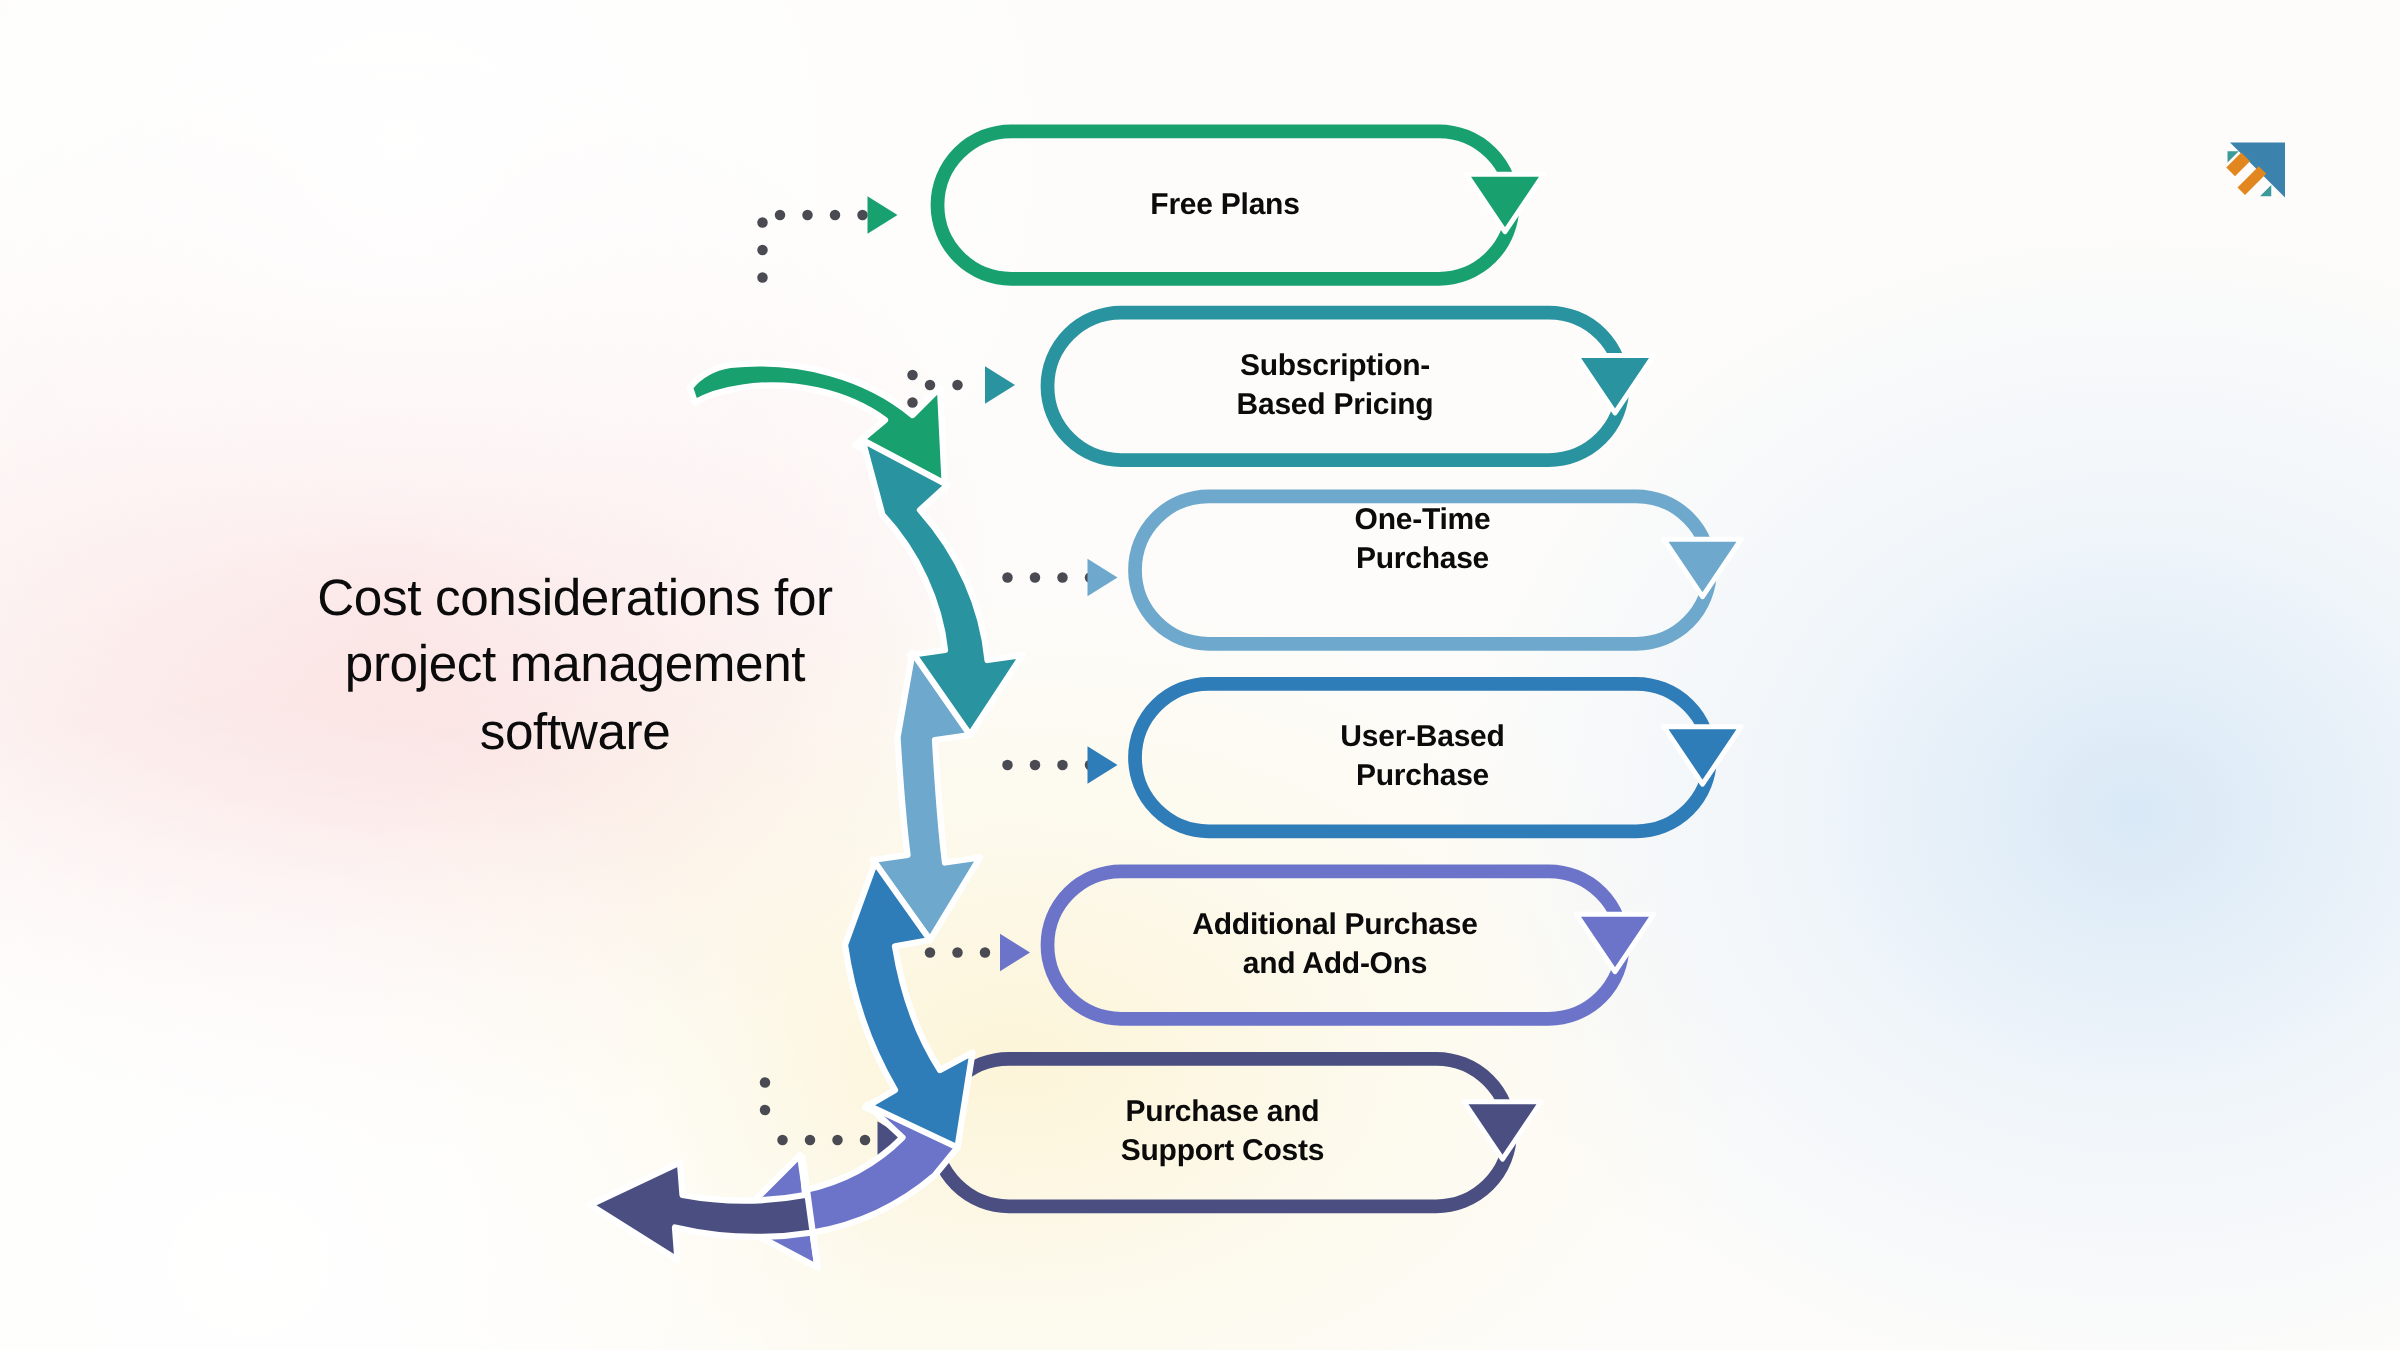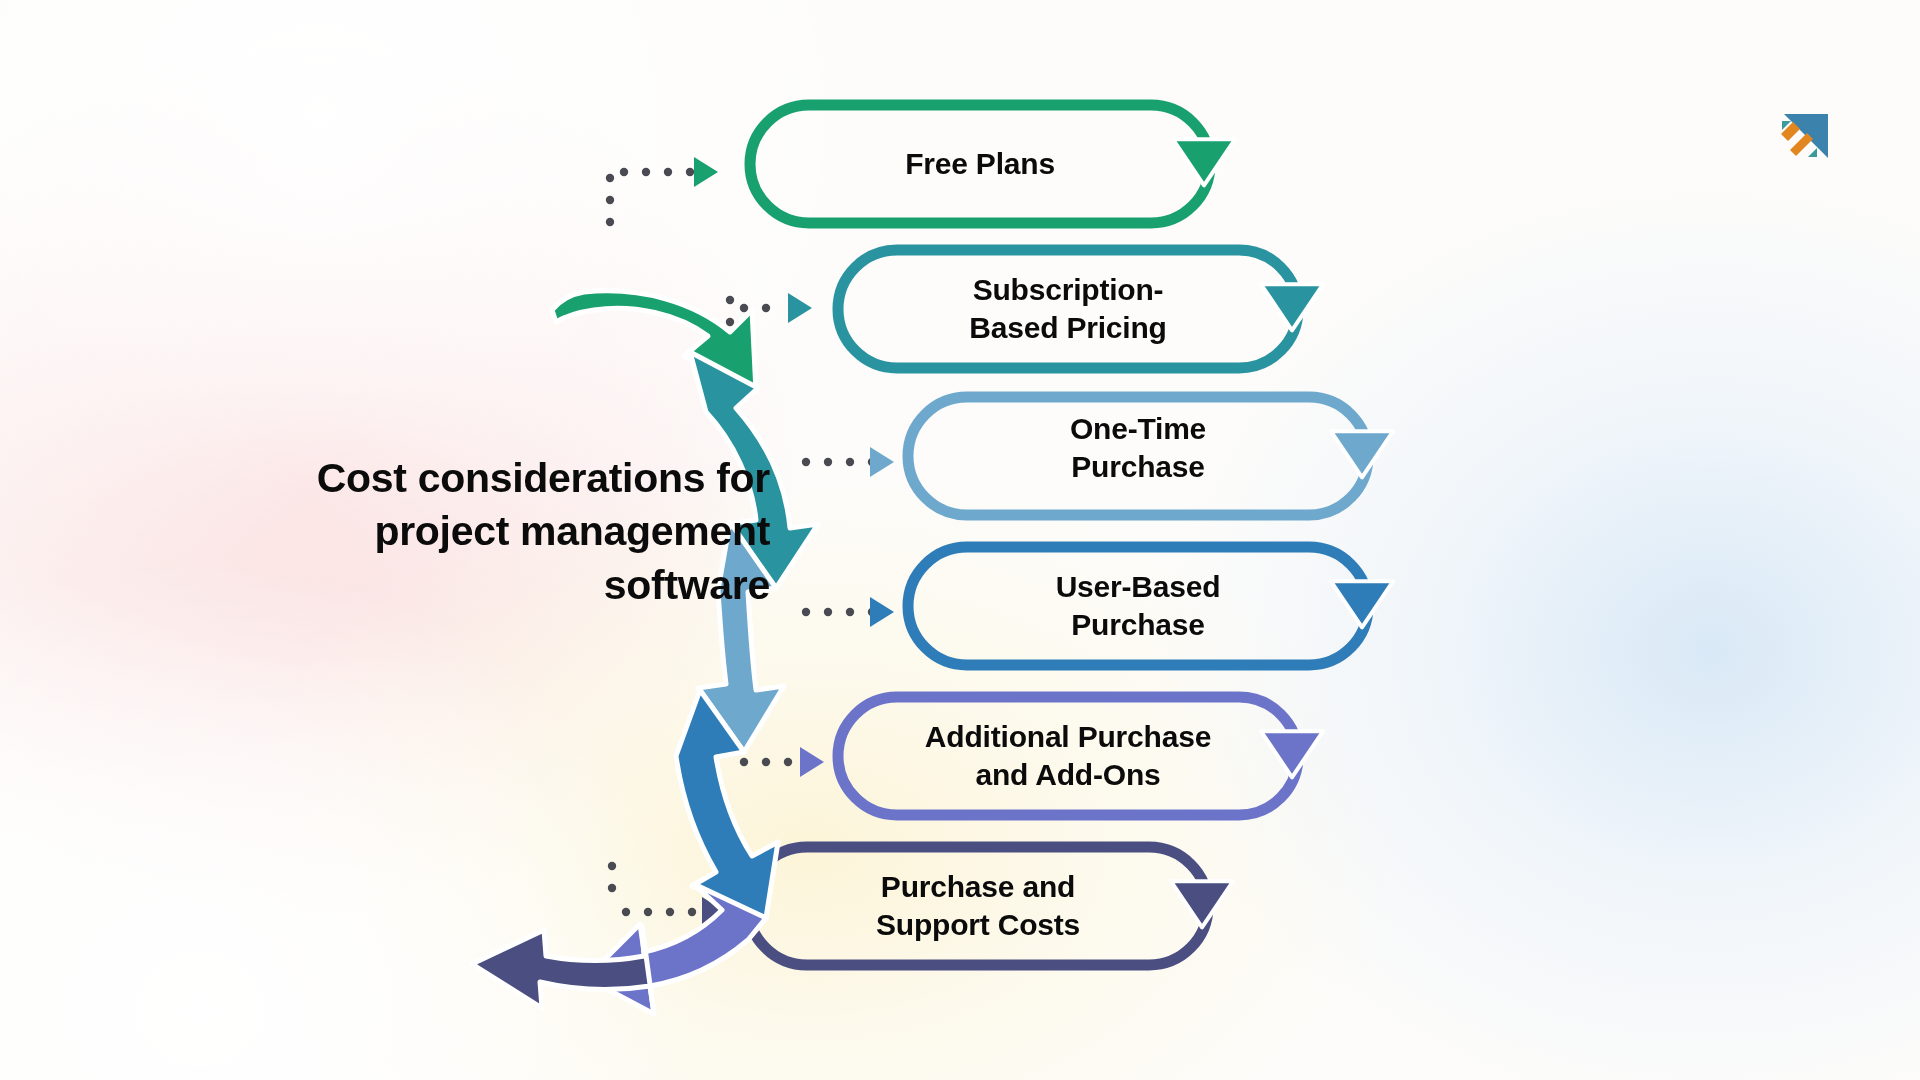--- a/index.html
+++ b/index.html
@@ -53,35 +53,35 @@
     left: 0; top: 0;
     width: 1920px; height: 1080px;
   }
 
   
   #headline {
     position: absolute;
     left: 150px;
     top: 452px;
     width: 620px;
-    text-align: right;
+    text-align: center;
     font-family: "Liberation Sans", sans-serif;
     font-size: 41px;
-    font-weight: bold;
+    font-weight: normal;
     line-height: 1.30;
     letter-spacing: -0.3px;
     color: #0b0b0b;
     white-space: pre-line;
   }
 
   
   .pill-label {
     position: absolute;
     font-family: "Liberation Sans", sans-serif;
-    font-size: 30px;
+    font-size: 24px;
     font-weight: bold;
     line-height: 1.28;
     letter-spacing: -0.2px;
     color: #0b0b0b;
     text-align: center;
     white-space: pre-line;
     display: flex;
     align-items: center;
     justify-content: center;
   }
@@ -197,21 +197,21 @@
 
 </svg>
 
 <div id="headline">Cost considerations for
 project management
 software</div>
 
 <div class="pill-label" id="label-0" style="left: 790px; top: 105px; width: 380px; height: 118px;">Free Plans</div>
 <div class="pill-label" id="label-1" style="left: 878px; top: 250px; width: 380px; height: 118px;">Subscription-
 Based Pricing</div>
-<div class="pill-label" id="label-2" style="left: 948px; top: 389px; width: 380px; height: 118px;">One-Time
+<div class="pill-label" id="label-2" style="left: 948px; top: 373px; width: 380px; height: 118px;">One-Time
 Purchase</div>
 <div class="pill-label" id="label-3" style="left: 948px; top: 547px; width: 380px; height: 118px;">User-Based
 Purchase</div>
 <div class="pill-label" id="label-4" style="left: 868px; top: 697px; width: 400px; height: 118px;">Additional Purchase
 and Add-Ons</div>
 <div class="pill-label" id="label-5" style="left: 788px; top: 847px; width: 380px; height: 118px;">Purchase and
 Support Costs</div>
 
 <svg id="brand-logo" viewBox="0 0 54 54">
   <g>

